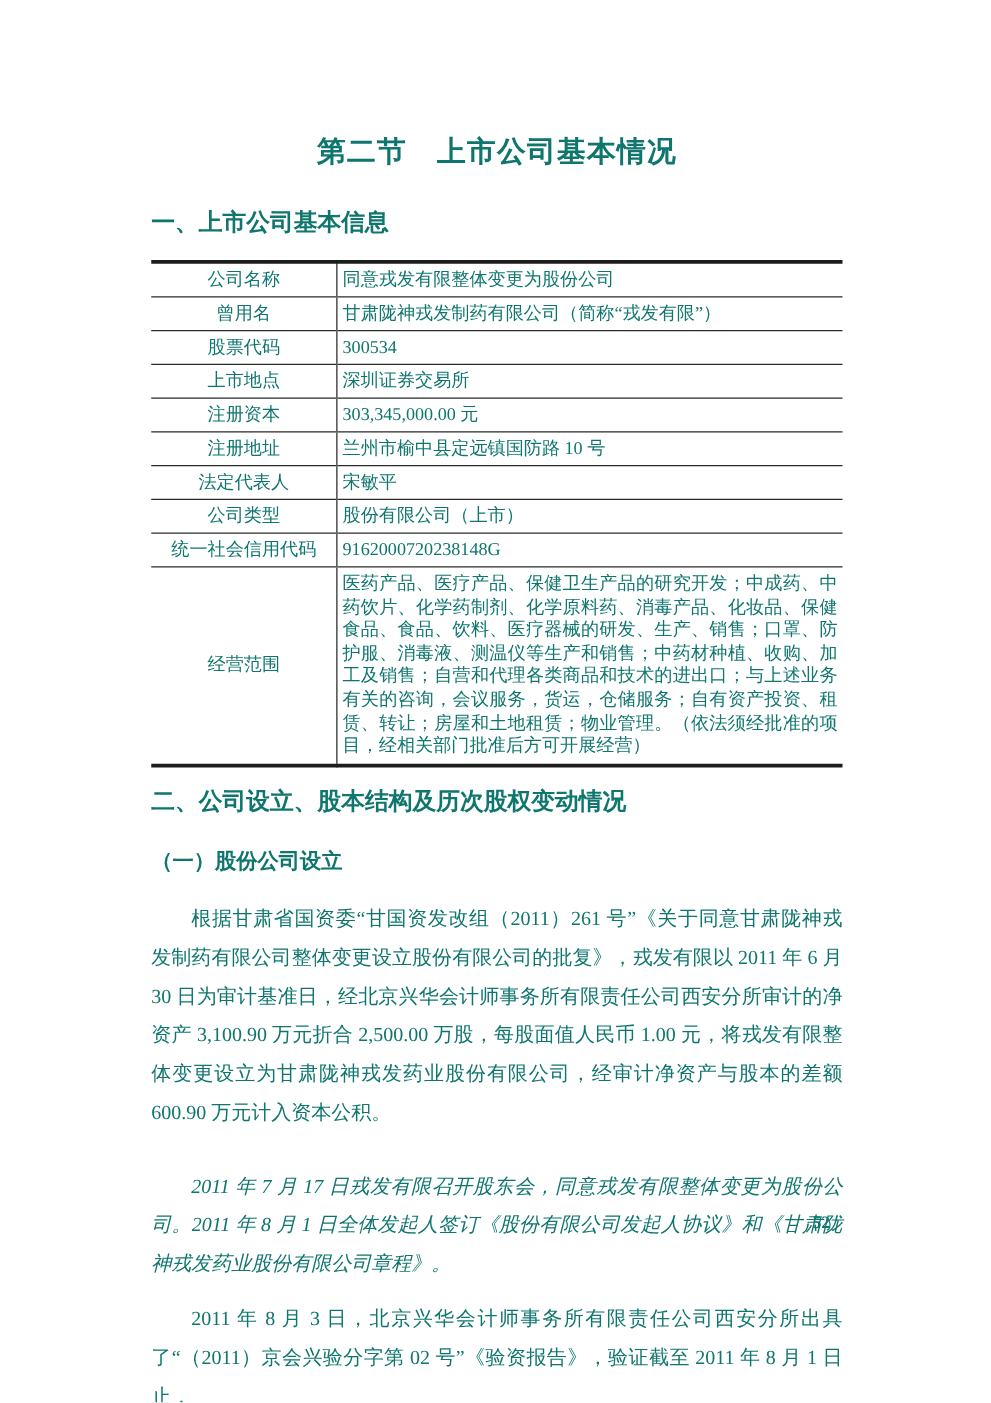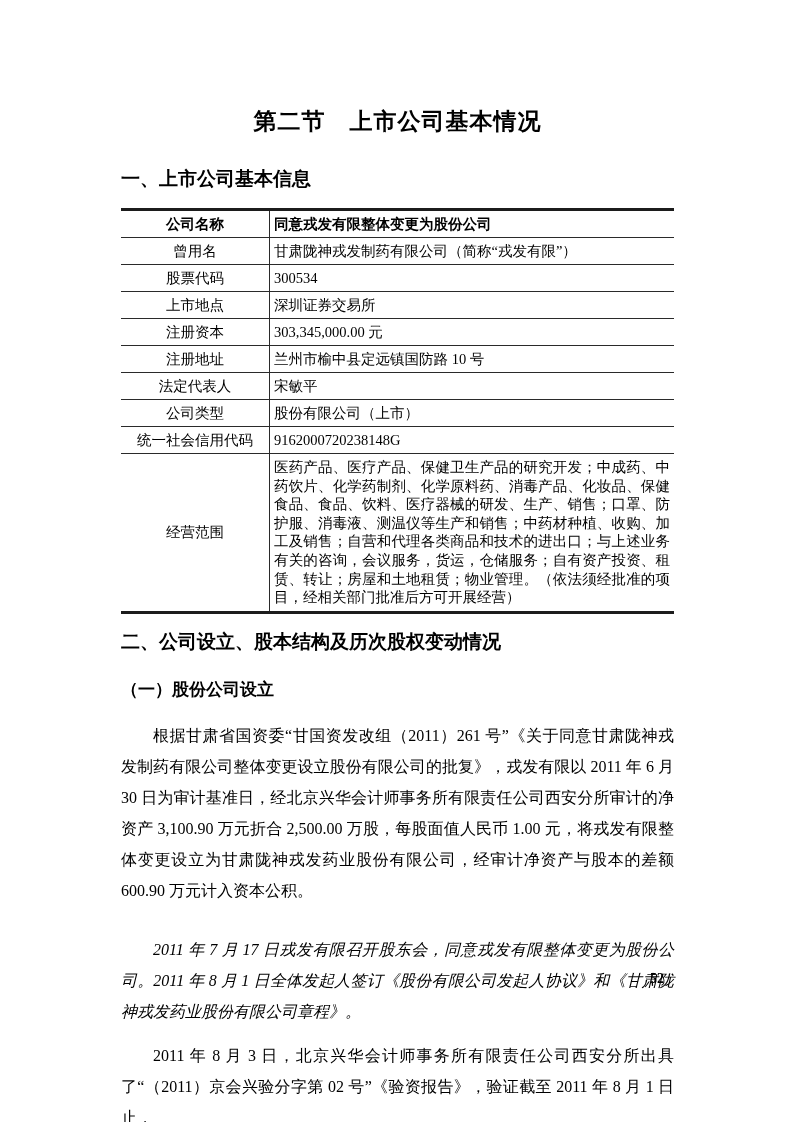--- a/index.html
+++ b/index.html
@@ -5,21 +5,21 @@
   html, body {
     margin: 0;
     padding: 0;
     background: #ffffff;
   }
   .page {
     position: relative;
     width: 793px;
     height: 1122px;
     background: #ffffff;
-    color: #000000;
+    color: #0f766e;
     font-family: "Liberation Serif", "DejaVu Serif", serif;
     overflow: hidden;
     box-sizing: border-box;
   }
   .content {
     position: absolute;
     left: 121px;
     top: 0;
     width: 553px;
   }
@@ -58,21 +58,21 @@
     border-top: 3px solid #1c1c1c;
     border-bottom: 3px solid #1c1c1c;
   }
   table.info-table td {
     border-top: 1.5px solid #2a2a2a;
     font-size: 14.5px;
     line-height: 18.6px;
     vertical-align: middle;
     padding: 3px 4px;
   }
-  table.info-table tr:first-child td { border-top: none; font-weight: bold; }
+  table.info-table tr:first-child td { border-top: none; }
   td.cell-label {
     width: 140px;
     text-align: center;
     border-right: 1.5px solid #2a2a2a;
   }
   td.cell-value {
     padding-left: 12px;
     padding-right: 8px;
   }
   tr.row-single td { height: 20px; }

